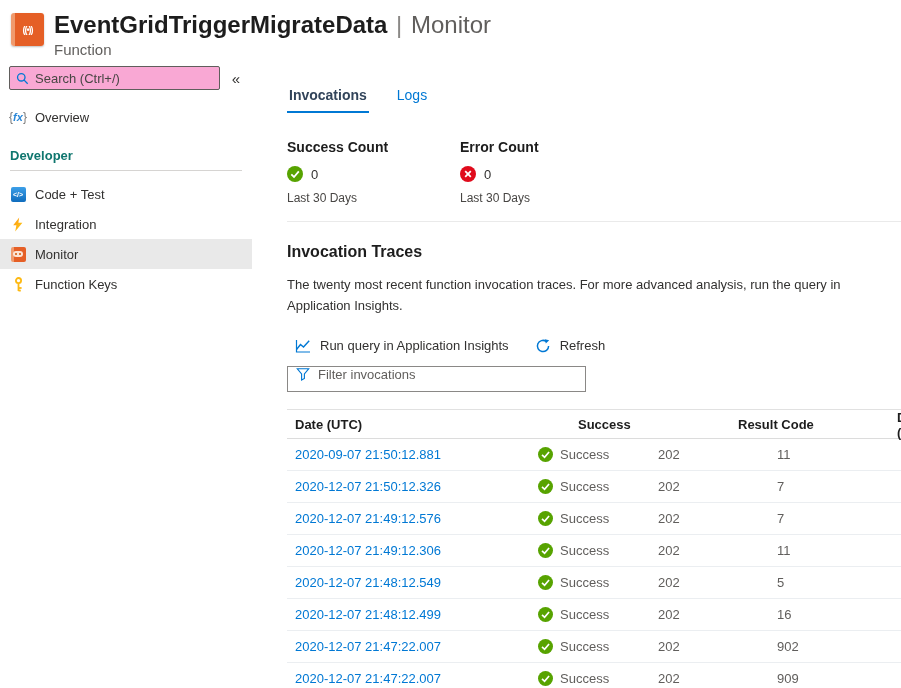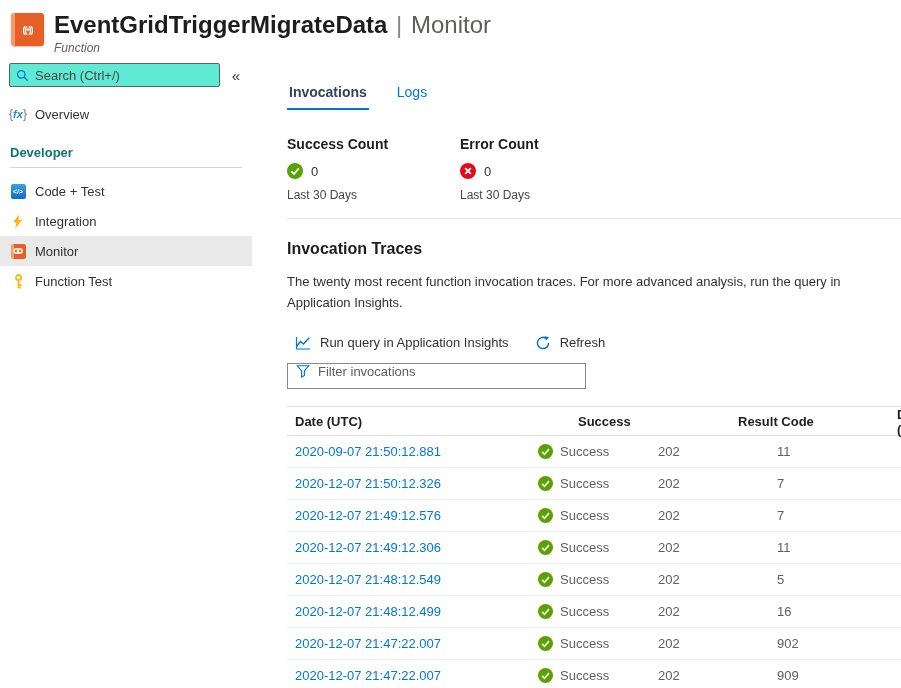--- a/index.html
+++ b/index.html
@@ -10,31 +10,31 @@
   .page-header { display:flex; align-items:flex-start; gap:10px; padding:10px 0 0 11px; }
   .app-icon { width:33px; height:33px; border-radius:3px; margin-top:3px;
     background:linear-gradient(90deg,#f09a6d 0 13%, #e55f26 13%);
     display:flex; align-items:center; justify-content:center;
     box-shadow:0 1px 2px rgba(0,0,0,.25); }
   .app-icon span { color:#fff; font-size:9px; font-weight:bold; letter-spacing:-1px; }
   .title-line { font-size:24px; line-height:30px; }
   .title-name { font-weight:bold; color:#1d1d1d; }
   .title-pipe { color:#8a8886; font-weight:400; padding:0 2px; }
   .title-section { color:#605e5c; font-weight:400; }
-  .title-sub { font-size:12px; color:#605e5c; margin-top:1px;font-style:italic; }
+  .title-sub { font-size:15px; color:#605e5c; margin-top:1px; }
 
   
   .layout { display:flex; margin-top:8px; }
   .sidebar { width:252px; flex:none; }
   .main { flex:1; padding-left:35px; }
 
   
   .search-row { display:flex; align-items:center; padding-left:9px; }
   .search-box { flex:1; height:24px; border:1px solid #605e5c; border-radius:2px;
-    display:flex; align-items:center; gap:6px; padding:0 6px; background:#5eead4; }
+    display:flex; align-items:center; gap:6px; padding:0 6px; background:#f9a8d4; }
   .search-box input { border:none; outline:none; flex:1; font-size:13px;
     font-family:inherit; color:#323130; background:transparent; }
   .search-box input::placeholder { color:#484644; }
   .collapse-btn { width:32px; text-align:center; font-size:15px; color:#323130; cursor:pointer; }
 
   .nav { margin-top:12px; }
   .nav-item { height:30px; display:flex; align-items:center; gap:9px;
     padding:0 10px; font-size:13px; color:#323130; cursor:pointer; }
   .nav-item.selected { background:#e9e9e9; }
   .nav-icon { width:16px; height:16px; flex:none; display:flex;
@@ -176,21 +176,21 @@
 
       <div class="nav-item">
         <span class="nav-icon">
           <svg width="13" height="15" viewBox="0 0 13 15">
             <circle cx="6.5" cy="3.6" r="2.6" fill="none" stroke="#fdb913" stroke-width="1.8"></circle>
             <line x1="6.5" y1="6.2" x2="6.5" y2="14" stroke="#fdb913" stroke-width="1.8"></line>
             <line x1="6.5" y1="11" x2="9.6" y2="11" stroke="#fdb913" stroke-width="1.8"></line>
             <line x1="6.5" y1="13.6" x2="8.8" y2="13.6" stroke="#fdb913" stroke-width="1.8"></line>
           </svg>
         </span>
-        <span>Function Test</span>
+        <span>Function Keys</span>
       </div>
     </div>
   </div>
 
   <div class="main">
 
     <div class="tabs">
       <div class="tab active">Invocations</div>
       <div class="tab inactive">Logs</div>
     </div>

